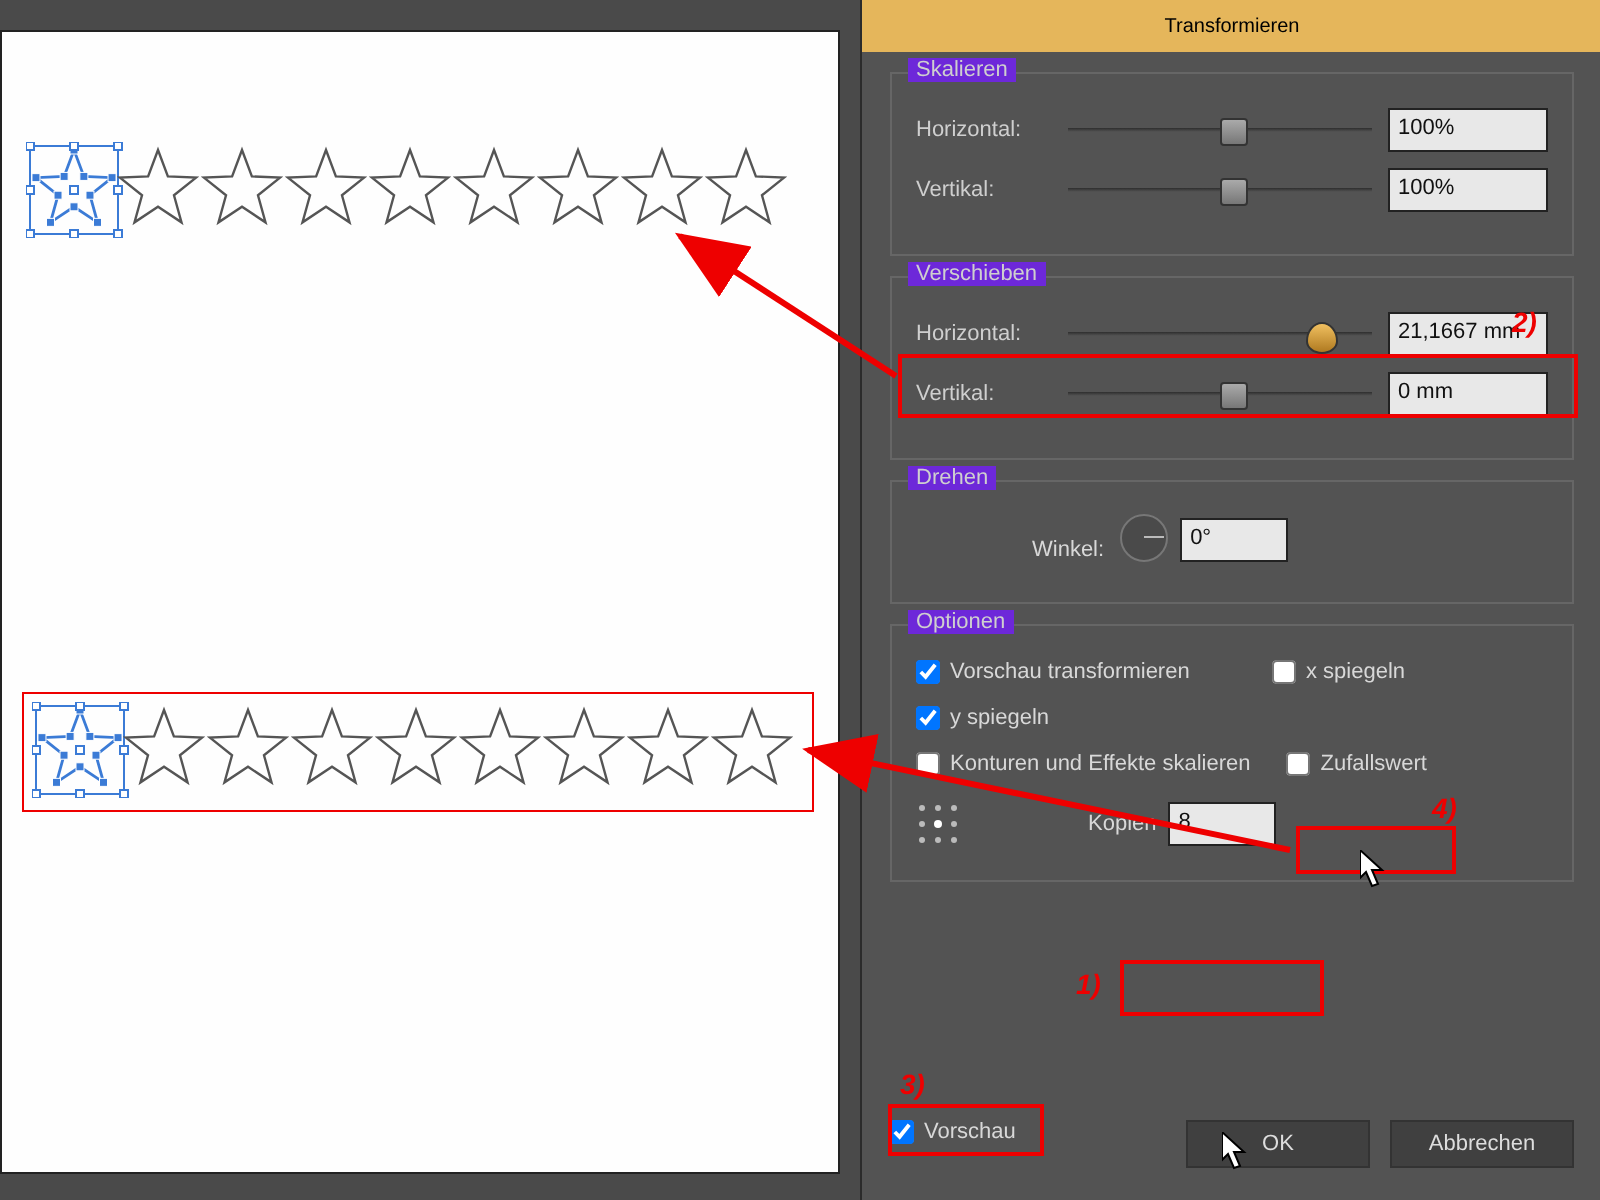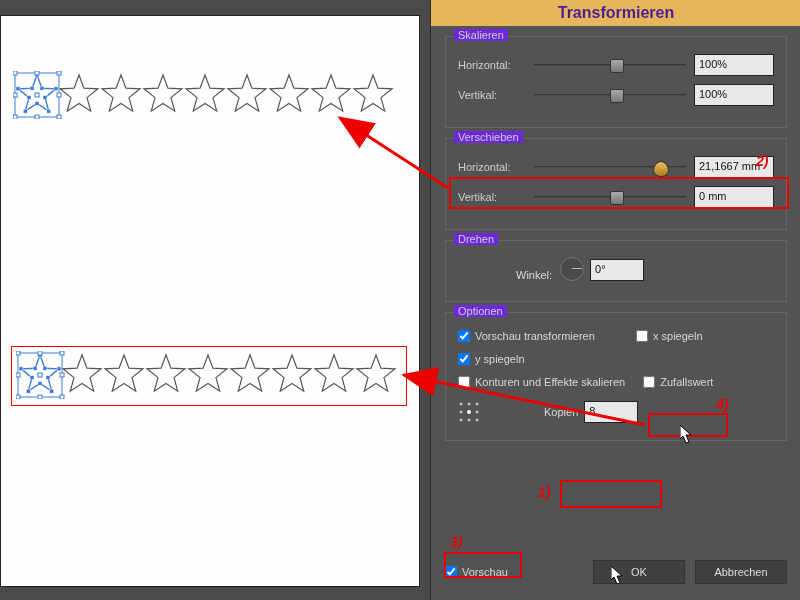--- a/index.html
+++ b/index.html
@@ -4,42 +4,42 @@
 <style>
   html,body{margin:0;padding:0;width:800px;height:600px;font-family:Tahoma,Arial,sans-serif;font-size:11px;background:#3a3a3a;overflow:hidden}
   .canvas-area{position:absolute;left:0;top:0;width:430px;height:600px;background:#4a4a4a}
   .artboard{position:absolute;left:0;top:15px;width:418px;height:570px;background:#fefefe;border:1px solid #222}
   .star-row{position:absolute}
   .star-row.top{left:12px;top:55px}
   .star-row.bottom{left:10px;top:330px;border:1px solid #e00;padding:4px 6px 6px 4px}
   .star-row svg{display:block}
   
   .dialog{position:absolute;left:430px;top:0;width:370px;height:600px;background:#535353;color:#d8d8d8;border-left:1px solid #2b2b2b}
-  .titlebar{height:26px;background:#e5b65b;color:#4c1d95;font-size:16px;display:flex;align-items:center;justify-content:center;font-weight:bold}
+  .titlebar{height:26px;background:#e5b65b;color:#000000;font-size:10px;display:flex;align-items:center;justify-content:center;font-weight:normal}
   .section{border:1px solid #666;margin:10px 14px 6px 14px;padding:10px 12px 14px 12px;position:relative}
   .section-label{position:absolute;top:-8px;left:8px;background:#6d28d9;padding:0 4px;color:#cfcfcf;font-size:11px}
   .row{display:flex;align-items:center;height:24px;margin:6px 0}
   .lbl{width:68px;color:#cfcfcf}
   .slider{flex:1;height:14px;position:relative;margin:0 8px}
   .slider .track{position:absolute;left:0;right:0;top:6px;height:2px;background:linear-gradient(#2e2e2e,#555)}
   .slider .thumb{position:absolute;top:1px;width:12px;height:12px;background:linear-gradient(#aaa,#777);border:1px solid #333;border-radius:2px}
   .slider .thumb.gold{background:linear-gradient(#f0c060,#b07a20);width:14px;height:14px;border-radius:50% 50% 50% 50%/60% 60% 40% 40%}
   .valbox{width:70px;height:18px;background:#e8e8e8;color:#111;border:1px solid #222;padding:1px 4px;font-size:11px;line-height:16px}
   .angle{display:inline-flex;align-items:flex-end;margin-left:58px}
   .angle-dial{width:22px;height:22px;border:1px solid #777;border-radius:50%;position:relative;margin-right:6px;background:#4a4a4a}
   .angle-dial::after{content:"";position:absolute;left:11px;top:10px;width:10px;height:1px;background:#bbb}
   .opts .row{height:20px;margin:3px 0}
   .chk{display:inline-flex;align-items:center;margin-right:18px;min-width:160px}
   .chk input{margin:0 5px 0 0;width:12px;height:12px}
   .chk.right{min-width:0}
   .ref-grid{display:inline-block;width:22px;height:22px;margin-top:6px}
   .ref-grid svg{display:block}
   .kop{display:inline-flex;align-items:center;margin-left:64px;margin-top:6px}
   .kop .valbox{width:44px;margin-left:6px}
-  .footer{position:absolute;left:14px;right:14px;bottom:16px;display:flex;align-items:center}
+  .footer{position:absolute;left:14px;right:14px;bottom:16px;display:flex;align-items:flex-start}
   .footer .chk{min-width:0}
   .btn{width:90px;height:22px;background:#404040;border:1px solid #333;color:#ddd;display:flex;align-items:center;justify-content:center;margin-left:10px;font-size:11px}
   
   .hl{position:absolute;border:2px solid #e00;pointer-events:none}
   
   .ann{position:absolute;color:#e00;font-size:14px;font-weight:bold;font-style:italic;pointer-events:none}
   
   svg.arrows{position:absolute;left:0;top:0;width:800px;height:600px;pointer-events:none}
   
   .cursor{position:absolute;width:14px;height:20px;pointer-events:none}

